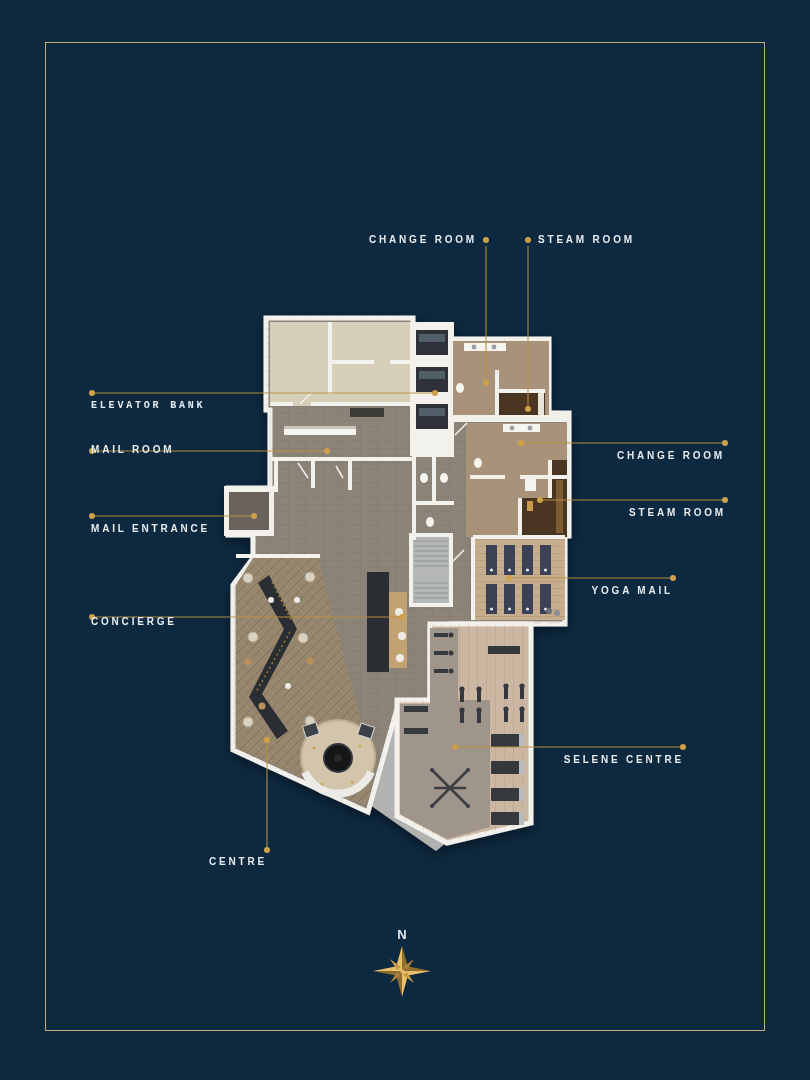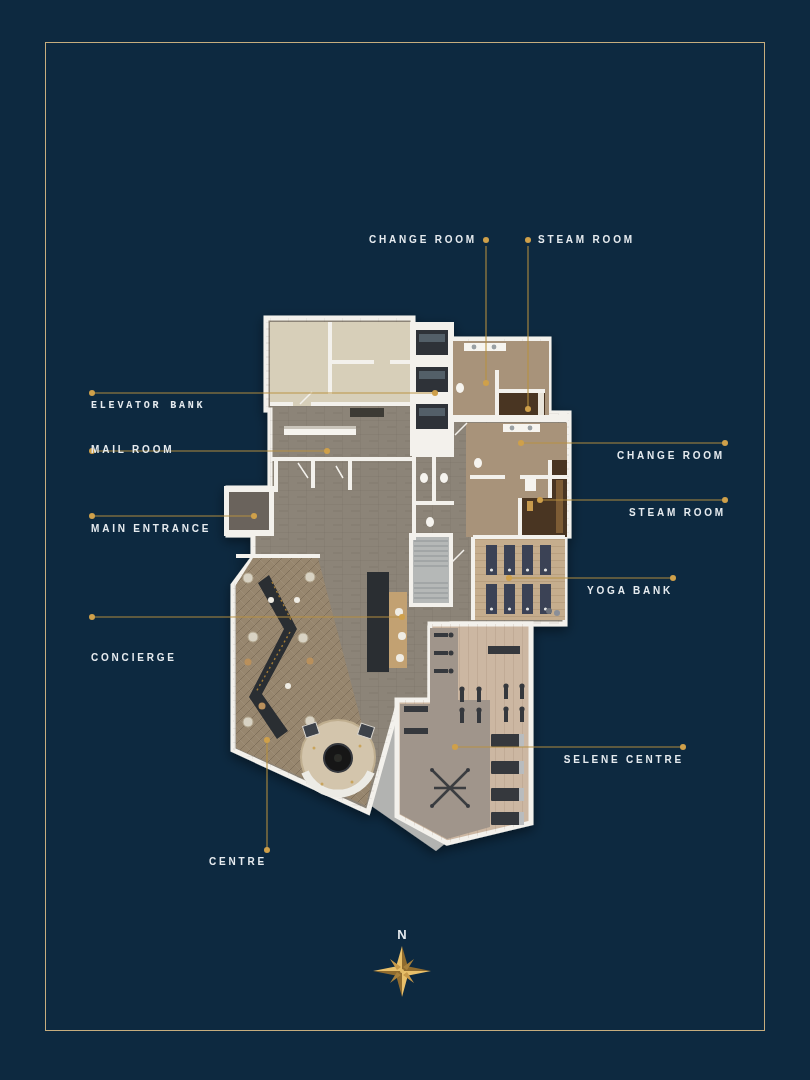--- a/index.html
+++ b/index.html
@@ -21,21 +21,21 @@
   .lbl{
     position:absolute;font-size:10px;font-weight:700;letter-spacing:2.8px;
     color:var(--text,#e4eaee);white-space:nowrap;line-height:12px;
   }
   .lbl.r{text-align:right;}
   #lbl-change-top{right:333px;top:234px;}
   #lbl-steam-top{left:538px;top:234px;}
   #lbl-elevator{left:91px;top:400px;font-family:Liberation Mono, monospace;}
   #lbl-mail{left:91px;top:438px;margin-top:6px;}
   #lbl-entrance{left:91px;top:523px;}
-  #lbl-concierge{left:91px;top:652px;}
+  #lbl-concierge{left:91px;top:616px;}
   #lbl-change-right{right:85px;top:450px;}
   #lbl-steam-right{right:84px;top:507px;}
   #lbl-yoga{right:137px;top:585px;}
   #lbl-fitness{right:126px;top:754px;}
   #lbl-lounge{right:543px;top:856px;}
   #north-label{
     position:absolute;left:382px;top:927px;width:40px;text-align:center;
     color:var(--text,#e9eef1);font-size:13px;font-weight:700;
   }
   svg{position:absolute;left:0;top:0;}
@@ -376,22 +376,22 @@
       <polygon points="390,983 401,975 397,972" fill="#a8813c"></polygon>
       <polygon points="414,983 403,975 407,972" fill="#c89a4a"></polygon>
       <circle cx="402" cy="971" r="2" fill="#e3bb66"></circle>
     </g>
   </svg>
 
   <div class="lbl r" id="lbl-change-top">CHANGE ROOM</div>
   <div class="lbl" id="lbl-steam-top">STEAM ROOM</div>
   <div class="lbl" id="lbl-elevator">ELEVATOR BANK</div>
   <div class="lbl" id="lbl-mail">MAIL ROOM</div>
-  <div class="lbl" id="lbl-entrance">MAIN ENTRANCE</div>
+  <div class="lbl" id="lbl-entrance">MAIL ENTRANCE</div>
   <div class="lbl" id="lbl-concierge">CONCIERGE</div>
   <div class="lbl r" id="lbl-change-right">CHANGE ROOM</div>
   <div class="lbl r" id="lbl-steam-right">STEAM ROOM</div>
-  <div class="lbl r" id="lbl-yoga">YOGA BANK</div>
+  <div class="lbl r" id="lbl-yoga">YOGA MAIL</div>
   <div class="lbl r" id="lbl-fitness">SELENE CENTRE</div>
   <div class="lbl r" id="lbl-lounge">CENTRE</div>
 
   <div id="north-label">N</div>
 </div>
 
 </body></html>

